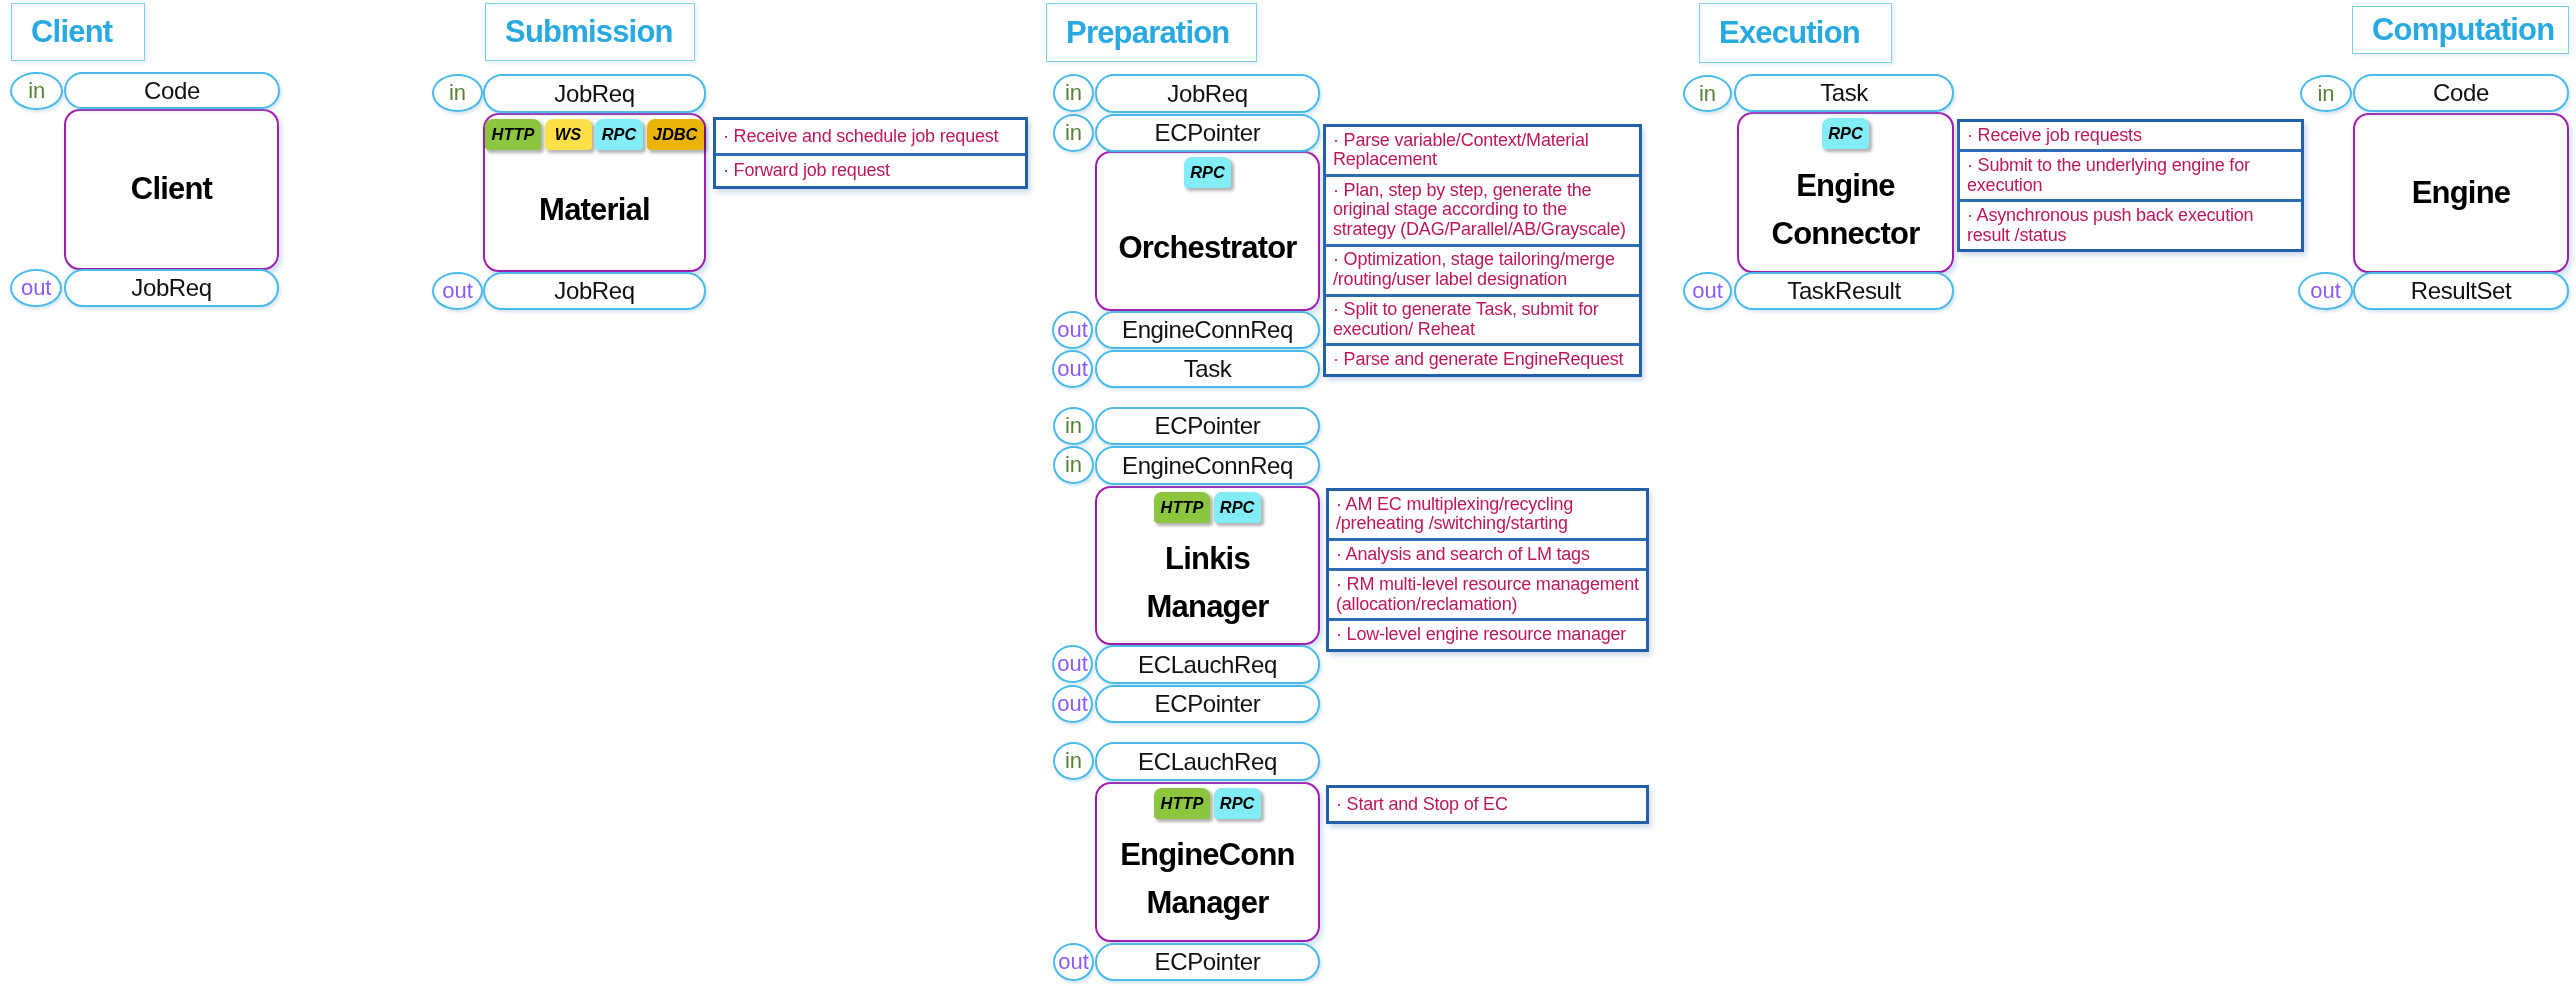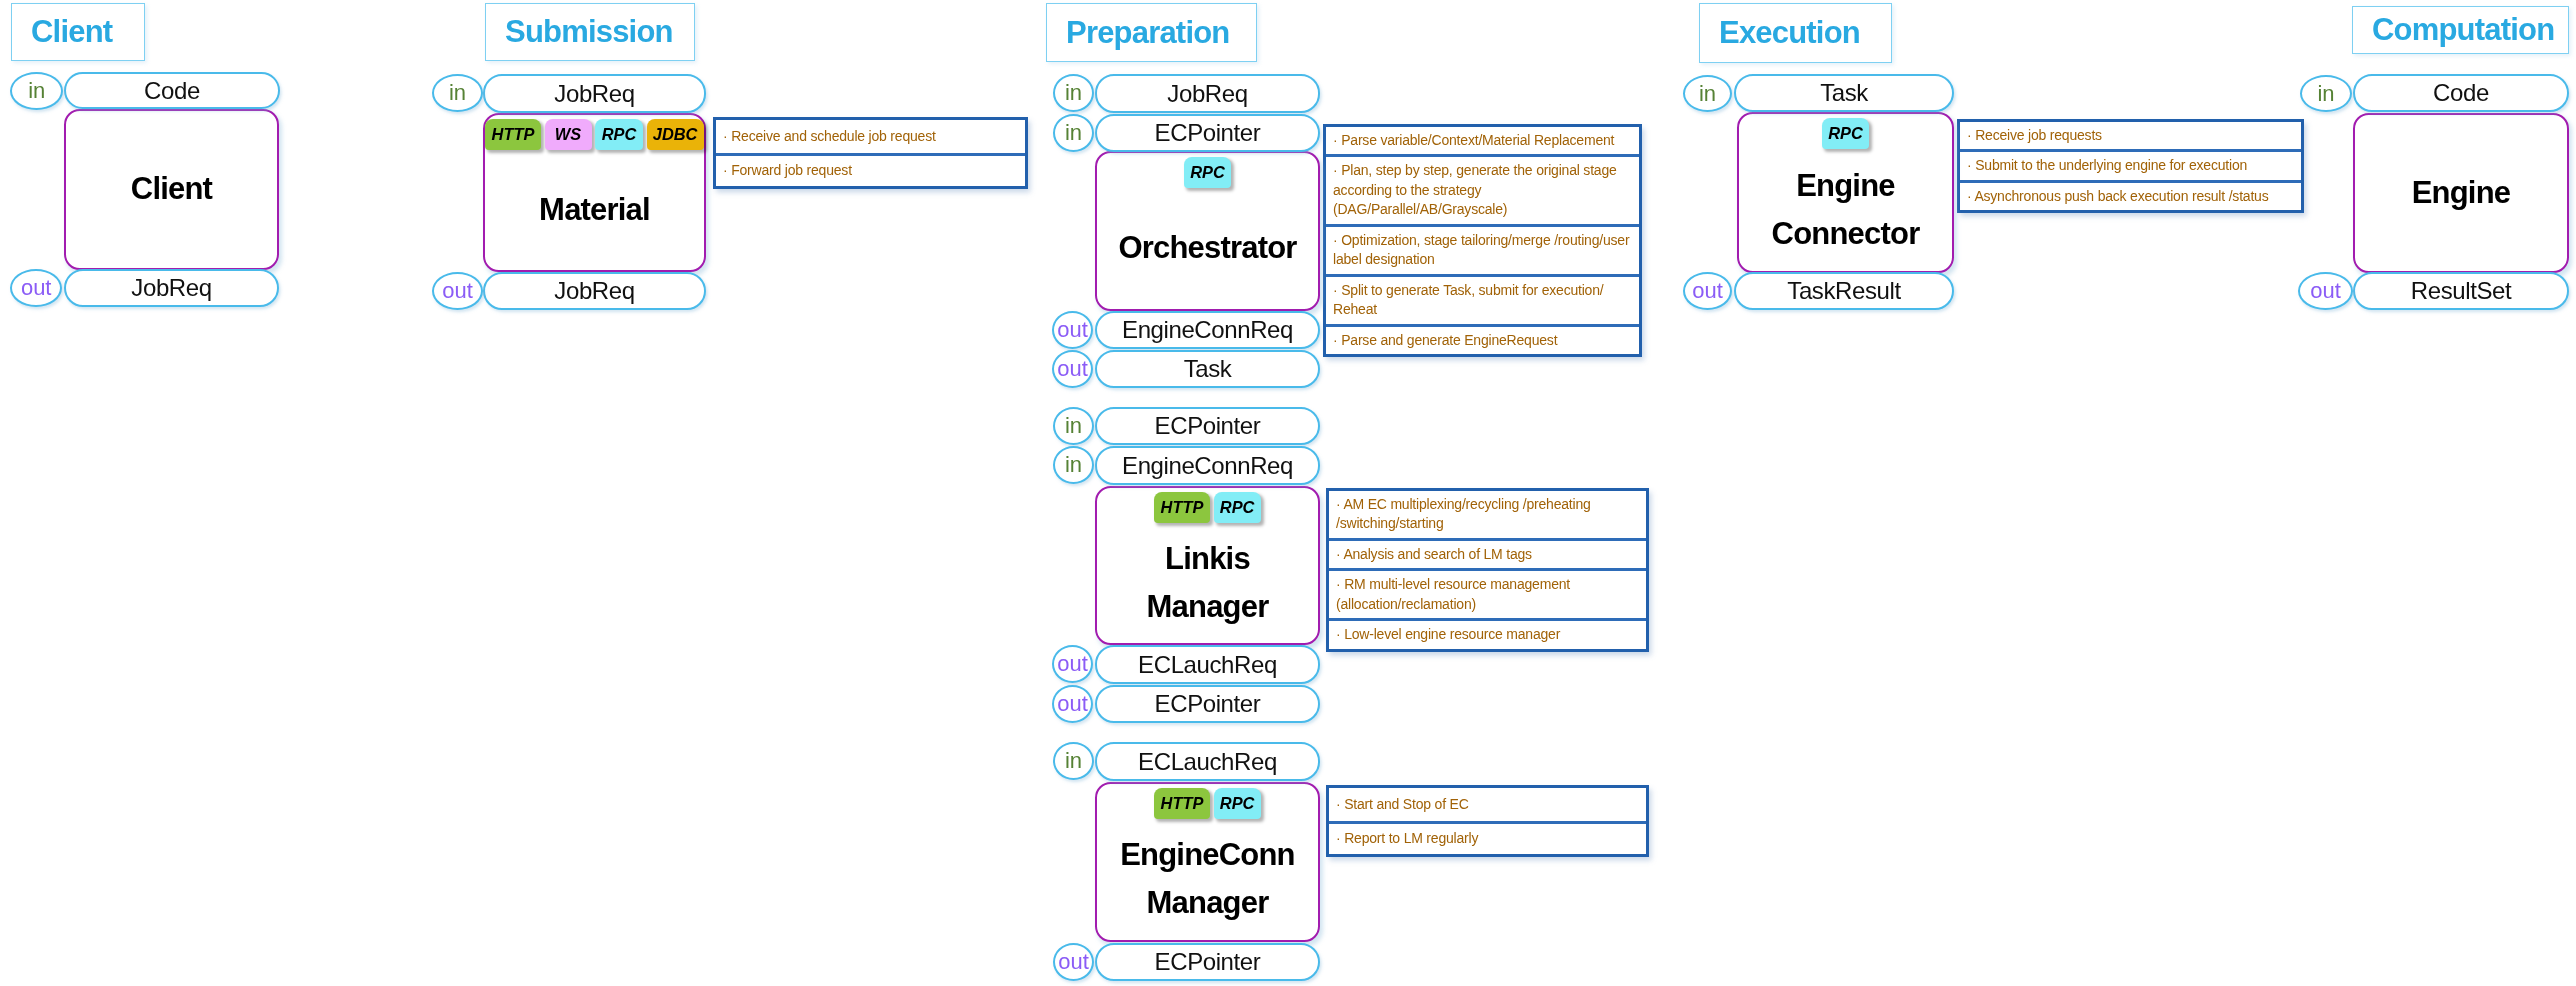--- a/index.html
+++ b/index.html
@@ -50,21 +50,21 @@
     font-weight:bold;font-size:31px;color:#000;text-align:center;
     white-space:pre-line;line-height:1.55;letter-spacing:-0.8px;
   }
   
   .notes{
     border:3.1px solid #2260ac;background:#fff;z-index:2;
     display:flex;flex-direction:column;
     box-shadow:3.1px 3.9px 5.5px rgba(100,140,190,.35);
   }
   .note-row{
-    font-size:14px;line-height:19.6px;color:#a16207;
+    font-size:18px;line-height:19.6px;color:#be185d;
     padding:3.9px 7px;display:flex;align-items:center;min-height:23.5px;
     box-sizing:border-box;letter-spacing:-0.2px;
   }
   .note-row + .note-row{border-top:3.1px solid #2e6cb8;}
   .rows-min40 .note-row{min-height:33px;}
 </style>
 </head>
 <body>
 
 <div class="abs sec-title" style="left:11px;top:3.1px;width:134px;height:58px">Client</div>
@@ -77,21 +77,21 @@
 </div>
 <div class="abs ellipse out" style="left:10.2px;top:269px;width:52px;height:38px">out</div>
 <div class="abs pill" style="left:64px;top:269px;width:215px;height:38px">JobReq</div>
 
 <div class="abs sec-title" style="left:485px;top:3.1px;width:210px;height:58px">Submission</div>
 <div class="abs ellipse in" style="left:432px;top:74px;width:51px;height:38px">in</div>
 <div class="abs pill" style="left:483px;top:74px;width:223px;height:39px">JobReq</div>
 <div class="abs module" style="left:483px;top:113px;width:223px;height:159px">
   <div class="tagrow">
       <span class="tag" style="background-color: rgb(140, 198, 62);">HTTP</span>
-      <span class="tag" style="background-color: #f0abfc;">WS</span>
+      <span class="tag" style="background-color: #fde047;">WS</span>
       <span class="tag" style="background-color: rgb(130, 237, 246);">RPC</span>
       <span class="tag" style="background-color: #eab308;">JDBC</span>
     </div>
   <div class="name-wrap">
     <div class="mod-name">Material</div>
   </div>
 </div>
 <div class="abs notes rows-min40" style="left:713px;top:117px;width:315px">
     <div class="note-row">· Receive and schedule job request</div>
     <div class="note-row">· Forward job request</div>
@@ -157,21 +157,20 @@
       <span class="tag" style="background-color: rgb(140, 198, 62);">HTTP</span>
       <span class="tag" style="background-color: rgb(130, 237, 246);">RPC</span>
     </div>
   <div class="name-wrap">
     <div class="mod-name">EngineConn
 Manager</div>
   </div>
 </div>
 <div class="abs notes rows-min40" style="left:1326px;top:785px;width:323px">
     <div class="note-row">· Start and Stop of EC</div>
-    <div class="note-row">· Report to LM regularly</div>
   </div>
 <div class="abs ellipse out" style="left:1053px;top:943px;width:41px;height:38px">out</div>
 <div class="abs pill" style="left:1095px;top:943px;width:225px;height:38px">ECPointer</div>
 
 <div class="abs sec-title" style="left:1699px;top:3.1px;width:193px;height:60px">Execution</div>
 <div class="abs ellipse in" style="left:1683px;top:75px;width:49px;height:37px">in</div>
 <div class="abs pill" style="left:1734px;top:74px;width:220px;height:38px">Task</div>
 <div class="abs module" style="left:1737px;top:112px;width:217px;height:161px">
   <div class="tagrow">
       <span class="tag" style="background-color: rgb(130, 237, 246);">RPC</span>

